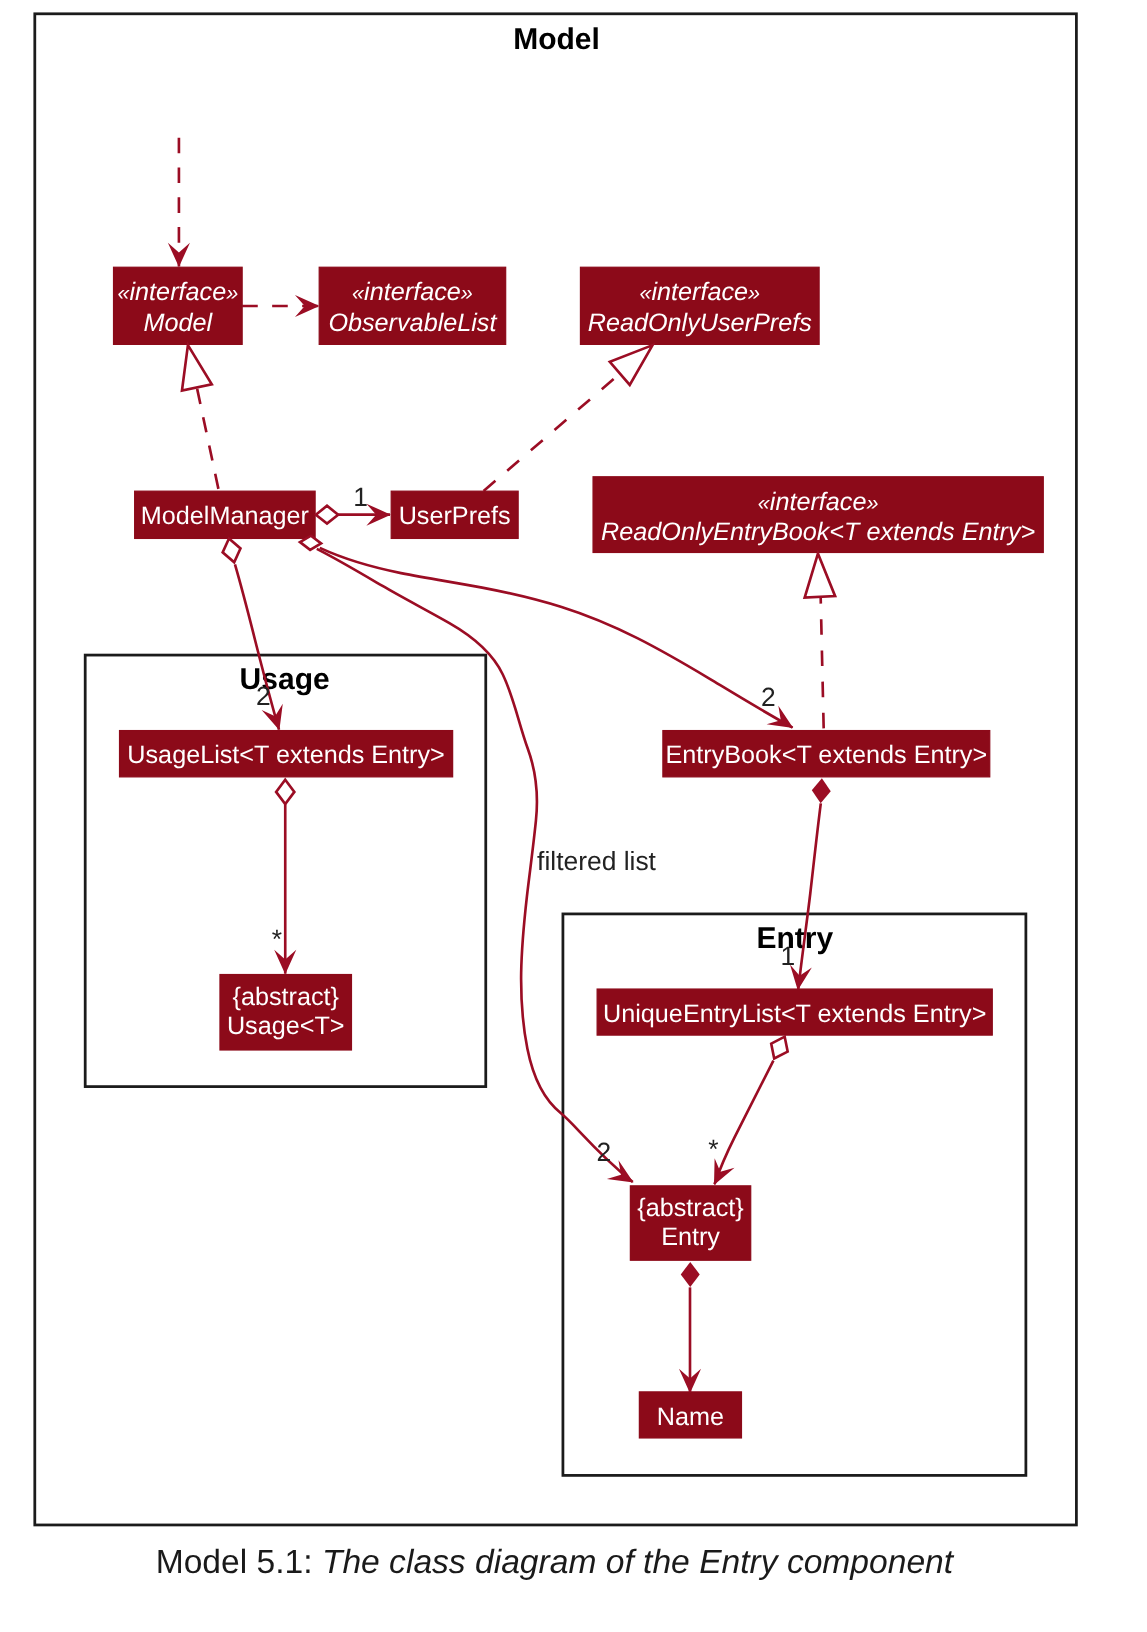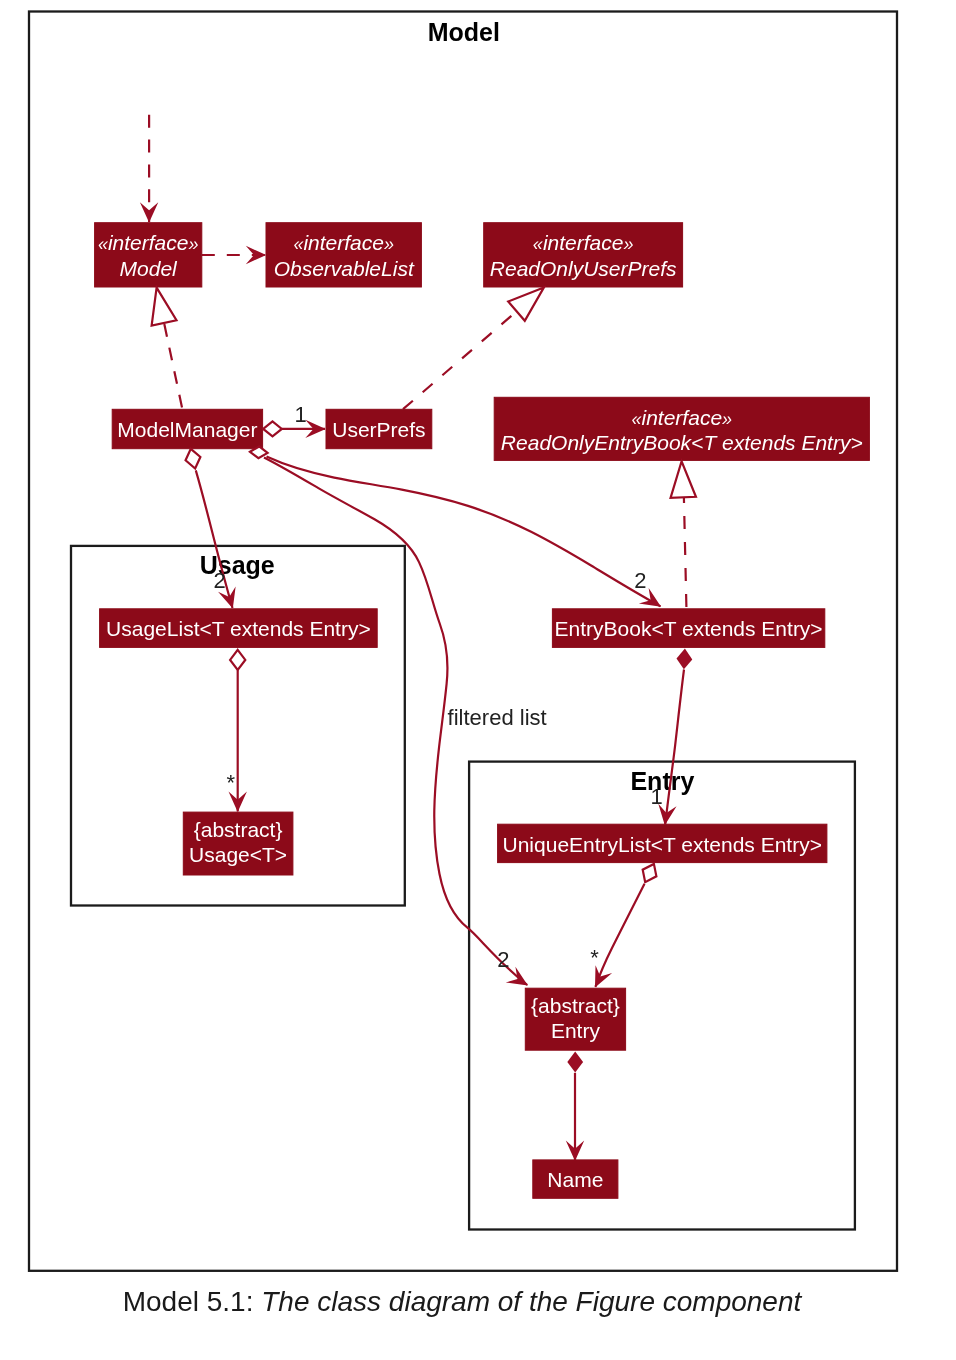--- a/index.html
+++ b/index.html
@@ -130,14 +130,14 @@
     <text class="mult" x="300.5" y="421.5" text-anchor="middle">1</text>
     <text class="mult" x="219.5" y="587.6" text-anchor="middle">2</text>
     <text class="mult" x="640.4" y="588.4" text-anchor="middle">2</text>
     <text class="edge-label" x="447.6" y="724.7">filtered list</text>
     <text class="mult" x="503.3" y="967.1" text-anchor="middle">2</text>
     <text class="mult" x="230.7" y="790.1" text-anchor="middle">*</text>
     <text class="mult" x="656.5" y="804.0" text-anchor="middle">1</text>
     <text class="mult" x="594.5" y="964.8" text-anchor="middle">*</text>
   </g>
   </svg>
-  <div id="caption"><span>Model 5.1:</span> <span class="cap-em">The class diagram of the Figure component</span></div>
+  <div id="caption"><span>Model 5.1:</span> <span class="cap-em">The class diagram of the Entry component</span></div>
 </div>
 
 </body></html>

